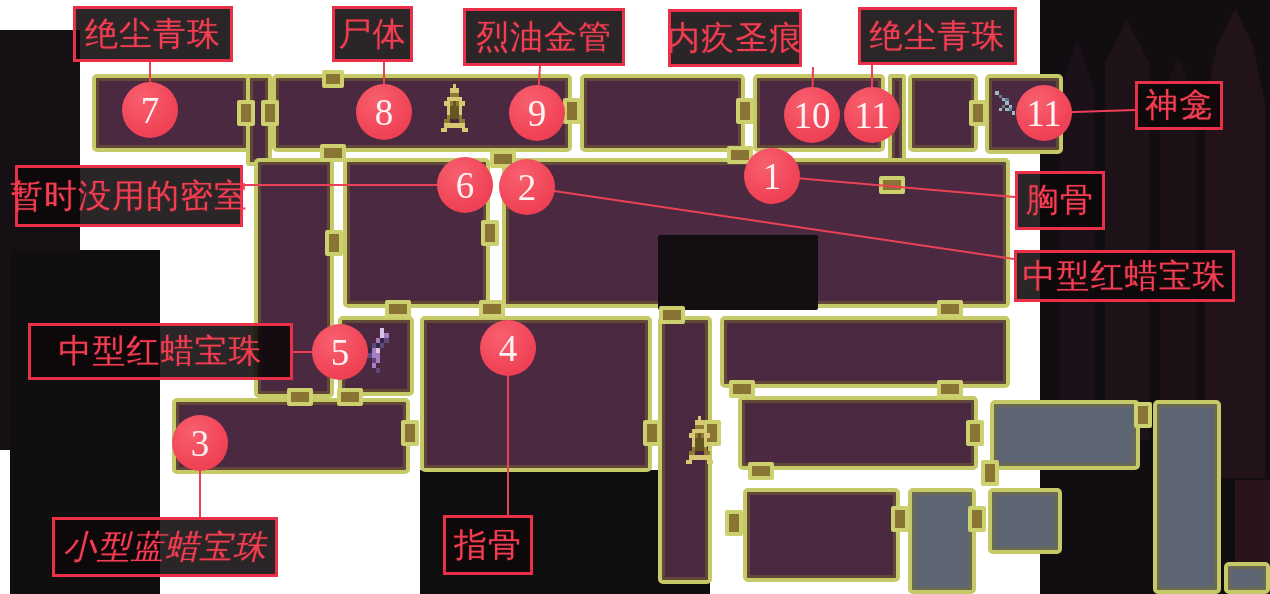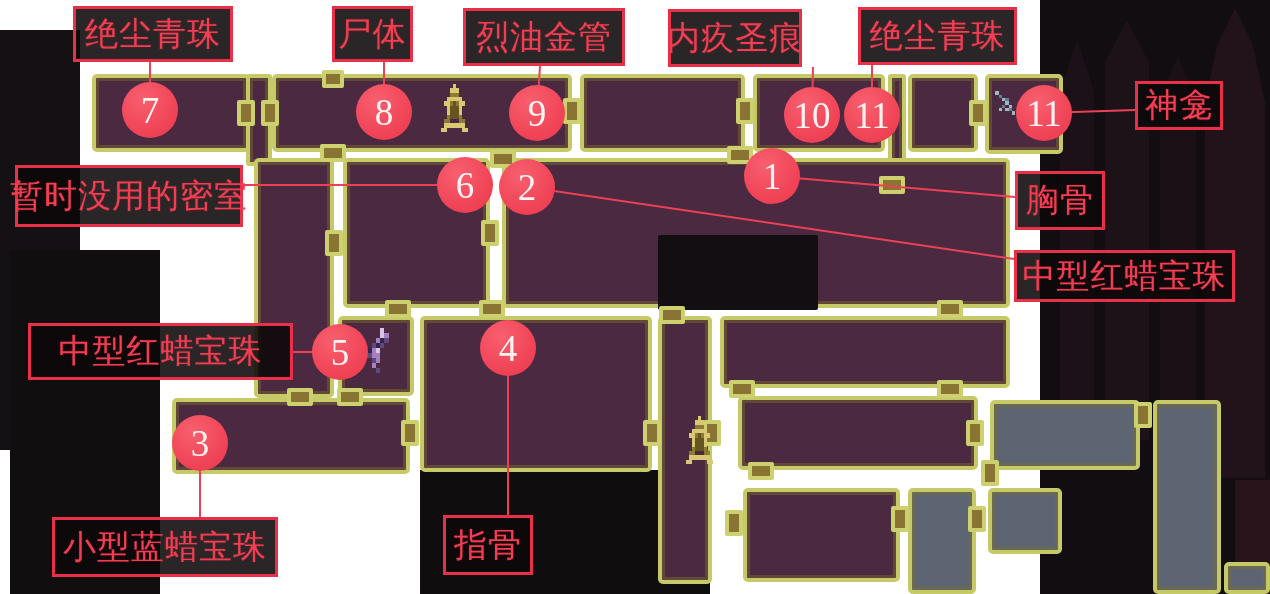--- a/index.html
+++ b/index.html
@@ -283,21 +283,21 @@
       <div class="label" style="left: 73px; top: 6px; width: 160px; height: 56px;">绝尘青珠</div>
       <div class="label" style="left: 332px; top: 6px; width: 81px; height: 56px;">尸体</div>
       <div class="label" style="left: 463px; top: 8px; width: 162px; height: 58px;">烈油金管</div>
       <div class="label" style="left: 668px; top: 9px; width: 134px; height: 58px;">内疚圣痕</div>
       <div class="label" style="left: 858px; top: 7px; width: 159px; height: 58px;">绝尘青珠</div>
       <div class="label" style="left: 1135px; top: 81px; width: 88px; height: 49px;">神龛</div>
       <div class="label" style="left: 15px; top: 165px; width: 228px; height: 62px;">暂时没用的密室</div>
       <div class="label" style="left: 1015px; top: 171px; width: 90px; height: 59px;">胸骨</div>
       <div class="label" style="left: 1014px; top: 250px; width: 221px; height: 52px;">中型红蜡宝珠</div>
       <div class="label" style="left: 28px; top: 323px; width: 265px; height: 57px;">中型红蜡宝珠</div>
-      <div class="label" style="left: 52px; top: 517px; width: 226px; height: 60px;">小型蓝蜡宝珠</div>
+      <div class="label" style="left: 52px; top: 517px; width: 226px; height: 60px; font-style: italic;">小型蓝蜡宝珠</div>
       <div class="label" style="left: 443px; top: 515px; width: 90px; height: 60px;">指骨</div>
     </div>
   <div id="markers-layer">
       <div class="marker" style="left: 744px; top: 148px;">
         <span>1</span>
       </div>
       <div class="marker" style="left: 499px; top: 159px;">
         <span>2</span>
       </div>
       <div class="marker" style="left: 172px; top: 415px;">

